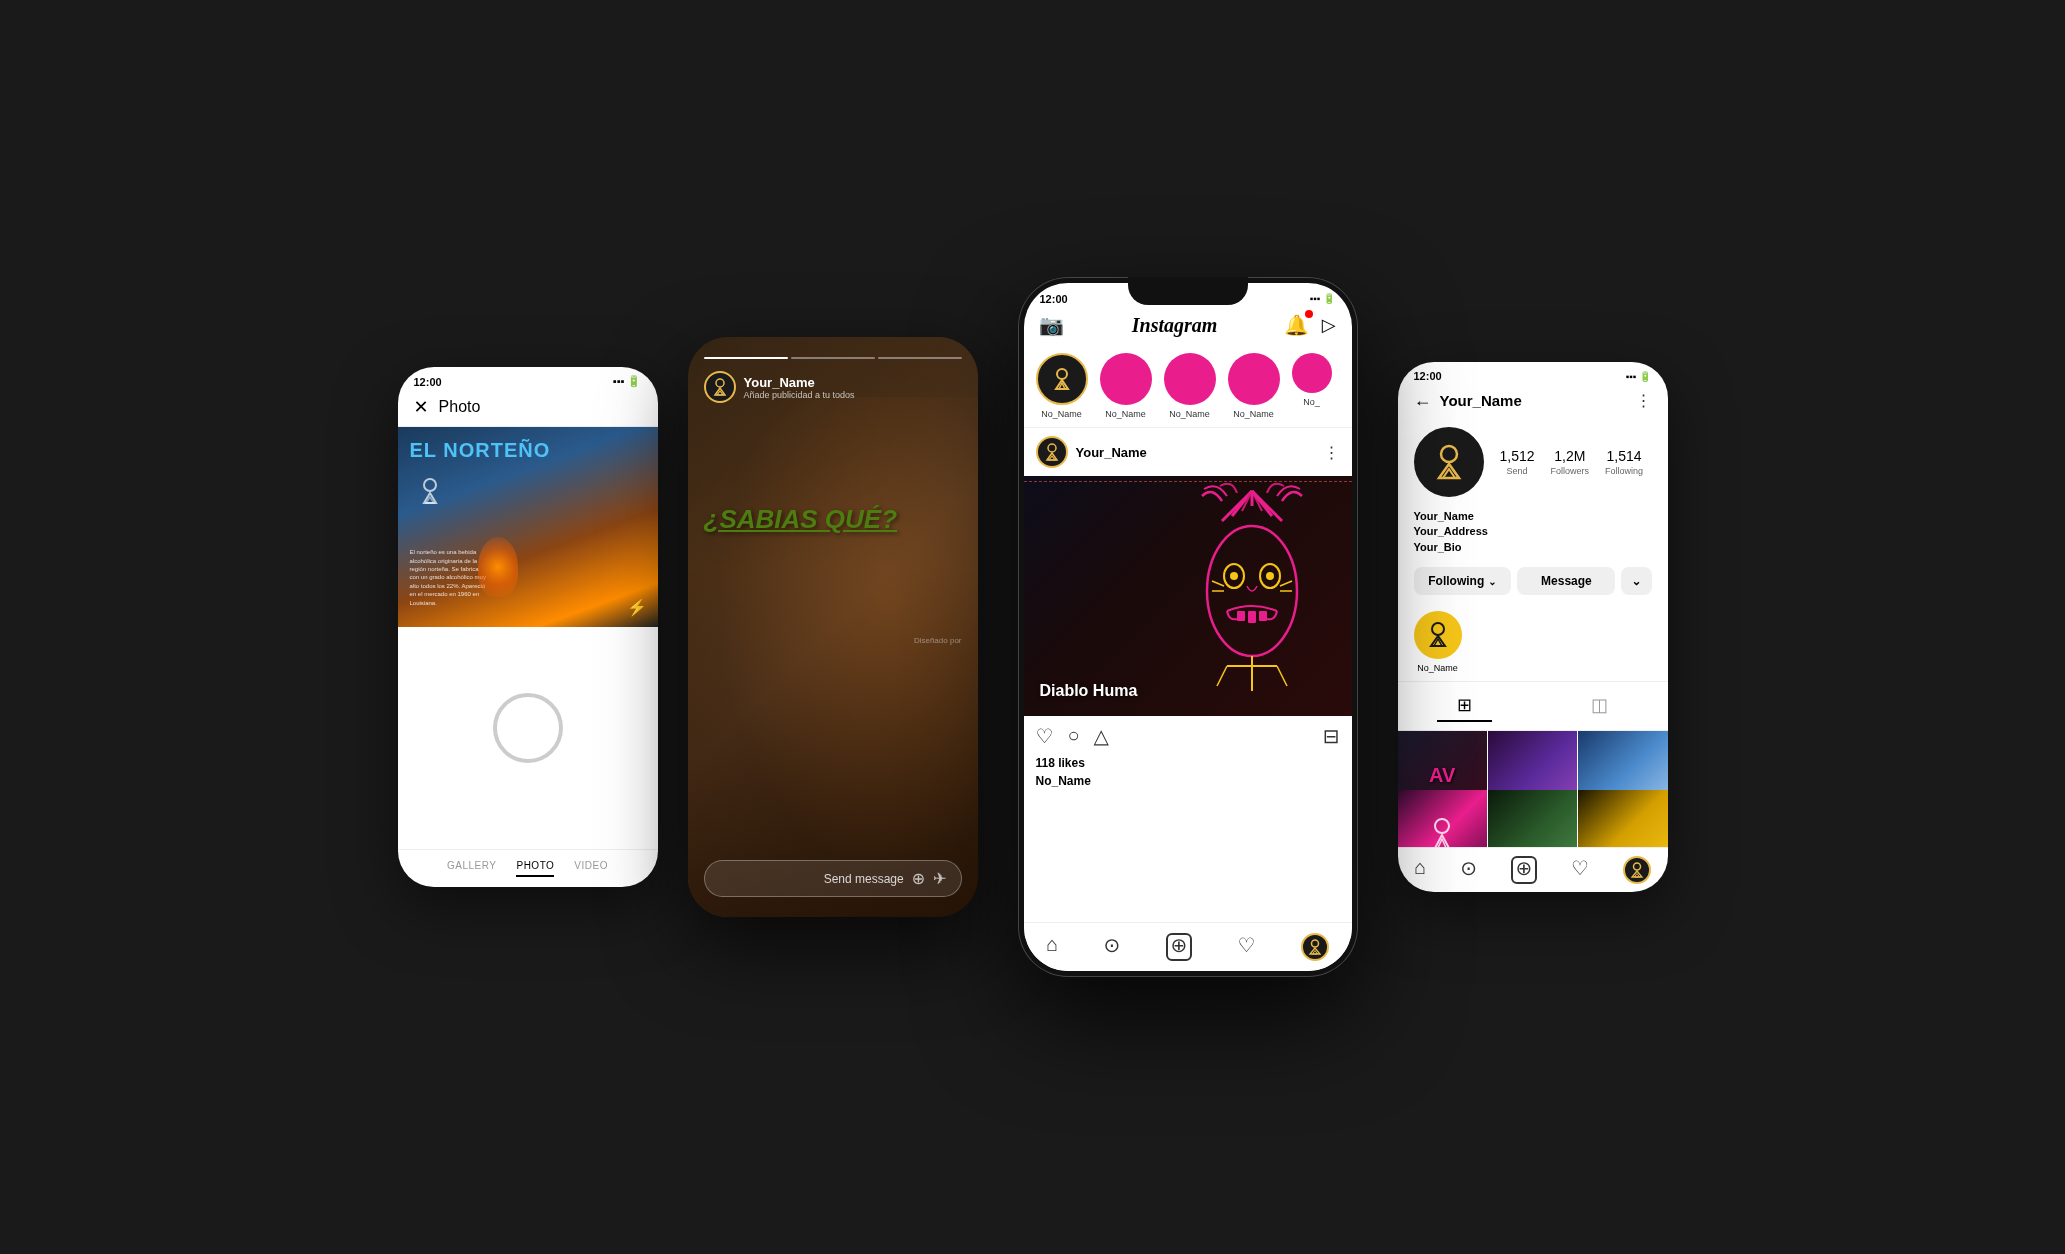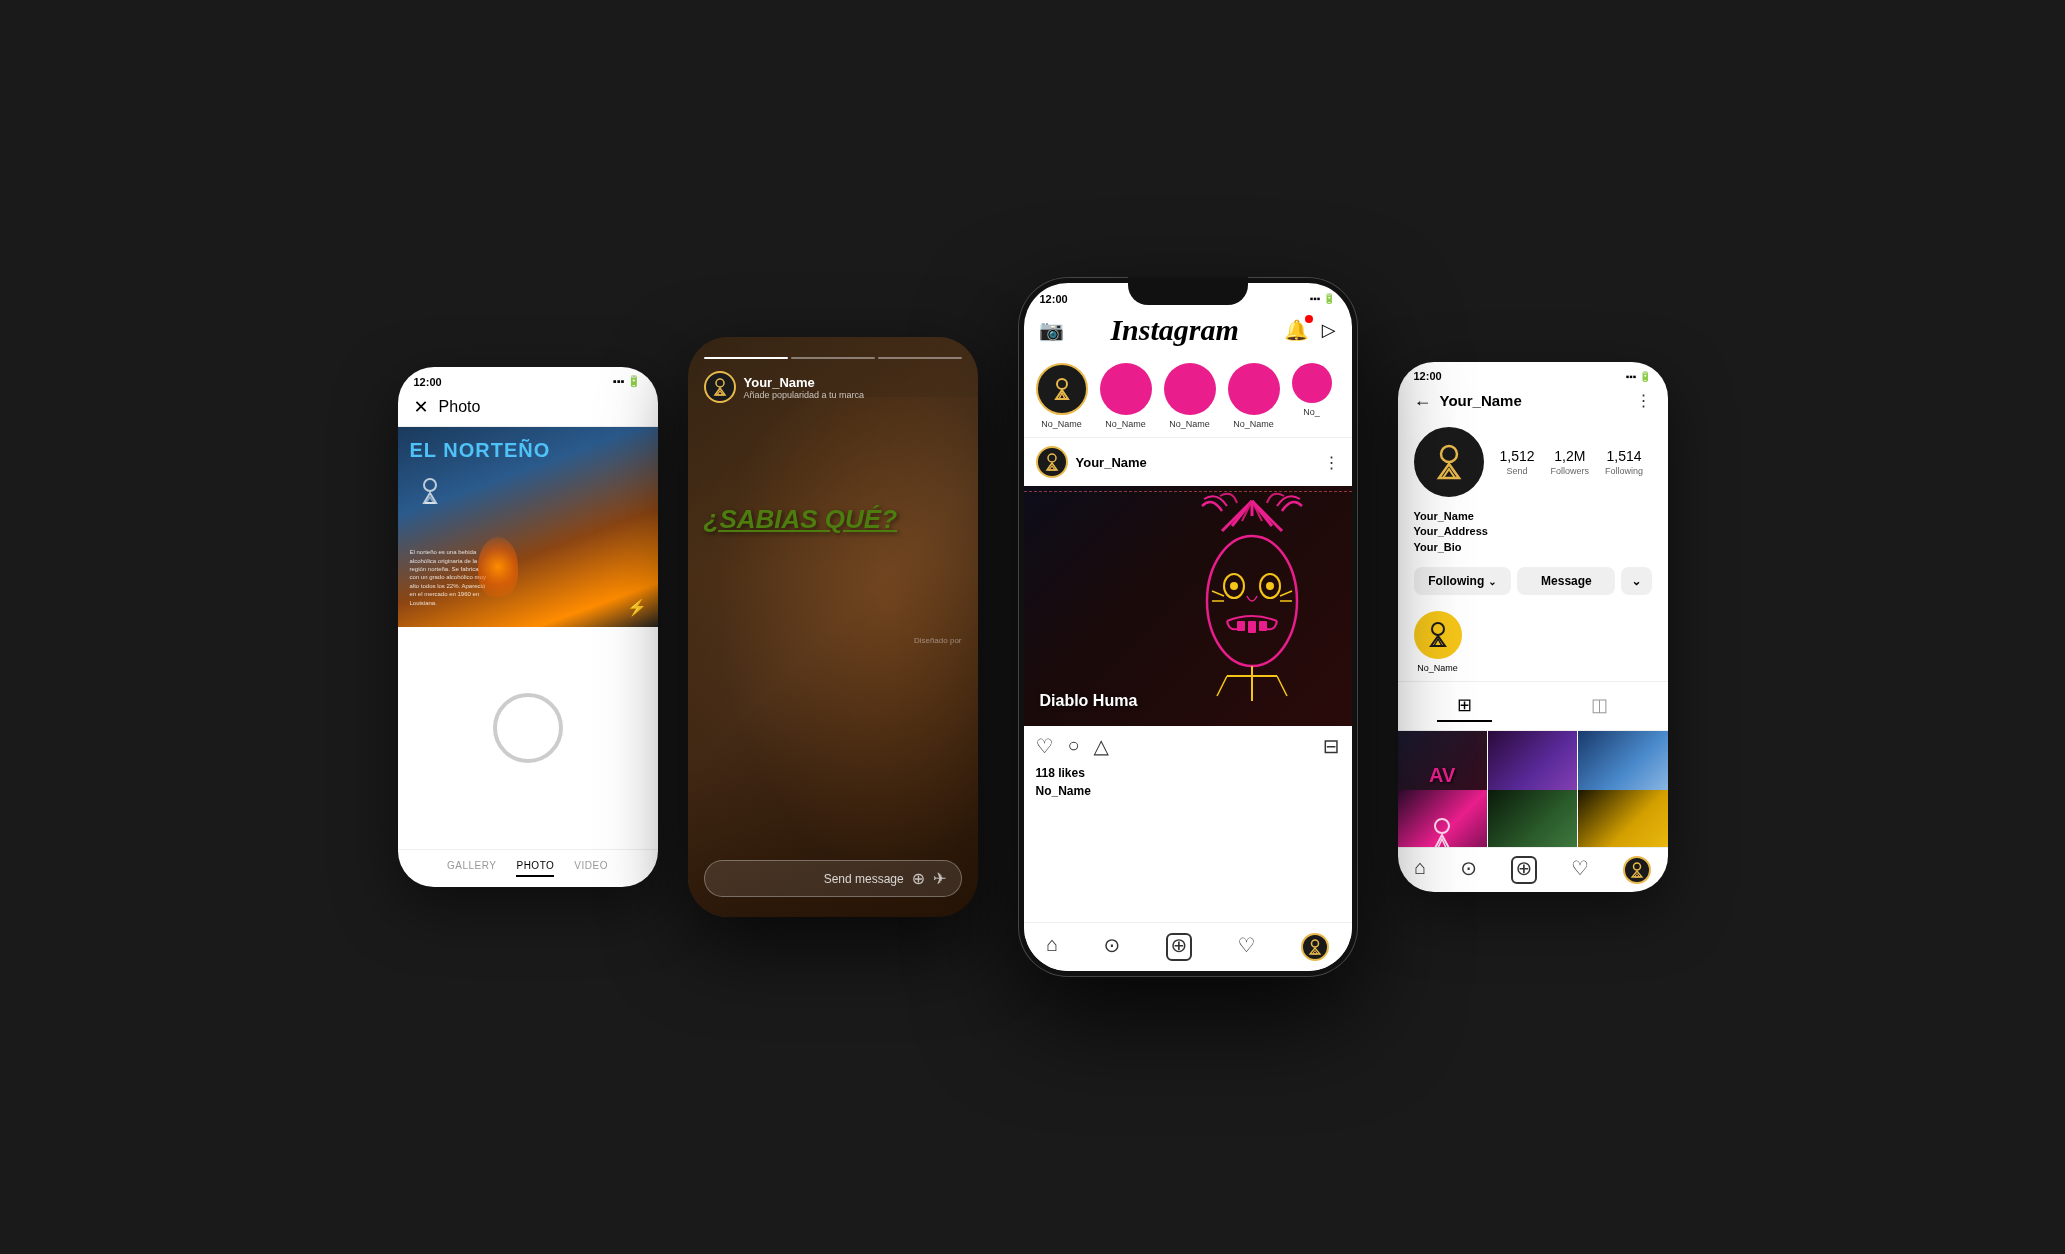--- a/index.html
+++ b/index.html
@@ -637,21 +637,21 @@
       <div class="phone2-header">
         <div class="avatar-small">
           <svg width="16" height="18" viewBox="0 0 16 18">
             <circle cx="8" cy="5" r="4" fill="none" stroke="#e8b84b" stroke-width="1.5"></circle>
             <polygon points="8,10 3,17 13,17" fill="none" stroke="#e8b84b" stroke-width="1.5"></polygon>
             <polygon points="8,13 5,17 11,17" fill="none" stroke="#e8b84b" stroke-width="1.2"></polygon>
           </svg>
         </div>
         <div>
           <div class="phone2-username">Your_Name</div>
-          <div class="phone2-subtitle">Añade popularidad a tu marca</div>
+          <div class="phone2-subtitle">Añade publicidad a tu todos</div>
         </div>
       </div>
       <div class="phone2-main-content">
         <div class="phone2-title">
           <span>¿SABIAS QUÉ?</span>
         </div>
       </div>
       <div class="phone2-credits">Diseñado por</div>
       <div class="phone2-send-bar">
         <span class="phone2-send-text">Send message</span>
@@ -663,21 +663,21 @@
 
   <div class="phone3-wrap">
     <div class="phone3-notch"></div>
     <div class="phone3-screen">
       <div class="phone3-status">
         <span>12:00</span>
         <span style="font-size:10px;">▪▪▪ 🔋</span>
       </div>
       <div class="phone3-topbar">
         <span style="font-size:20px;">📷</span>
-        <span class="instagram-logo" style="font-family: Georgia, serif; font-style:italic; font-size:30px; font-weight:700;">Instagram</span>
+        <span class="instagram-logo" style="font-family: Georgia, serif; font-style:italic; font-size:20px; font-weight:700;">Instagram</span>
         <div class="phone3-topbar-icons">
           <span class="notif-dot" style="font-size:20px;">🔔</span>
           <span style="font-size:18px; font-weight:300;">▷</span>
         </div>
       </div>
 
       <div class="phone3-stories">
         <div class="story-item">
           <div class="story-avatar logo-style">
             <svg width="20" height="22" viewBox="0 0 20 22">

